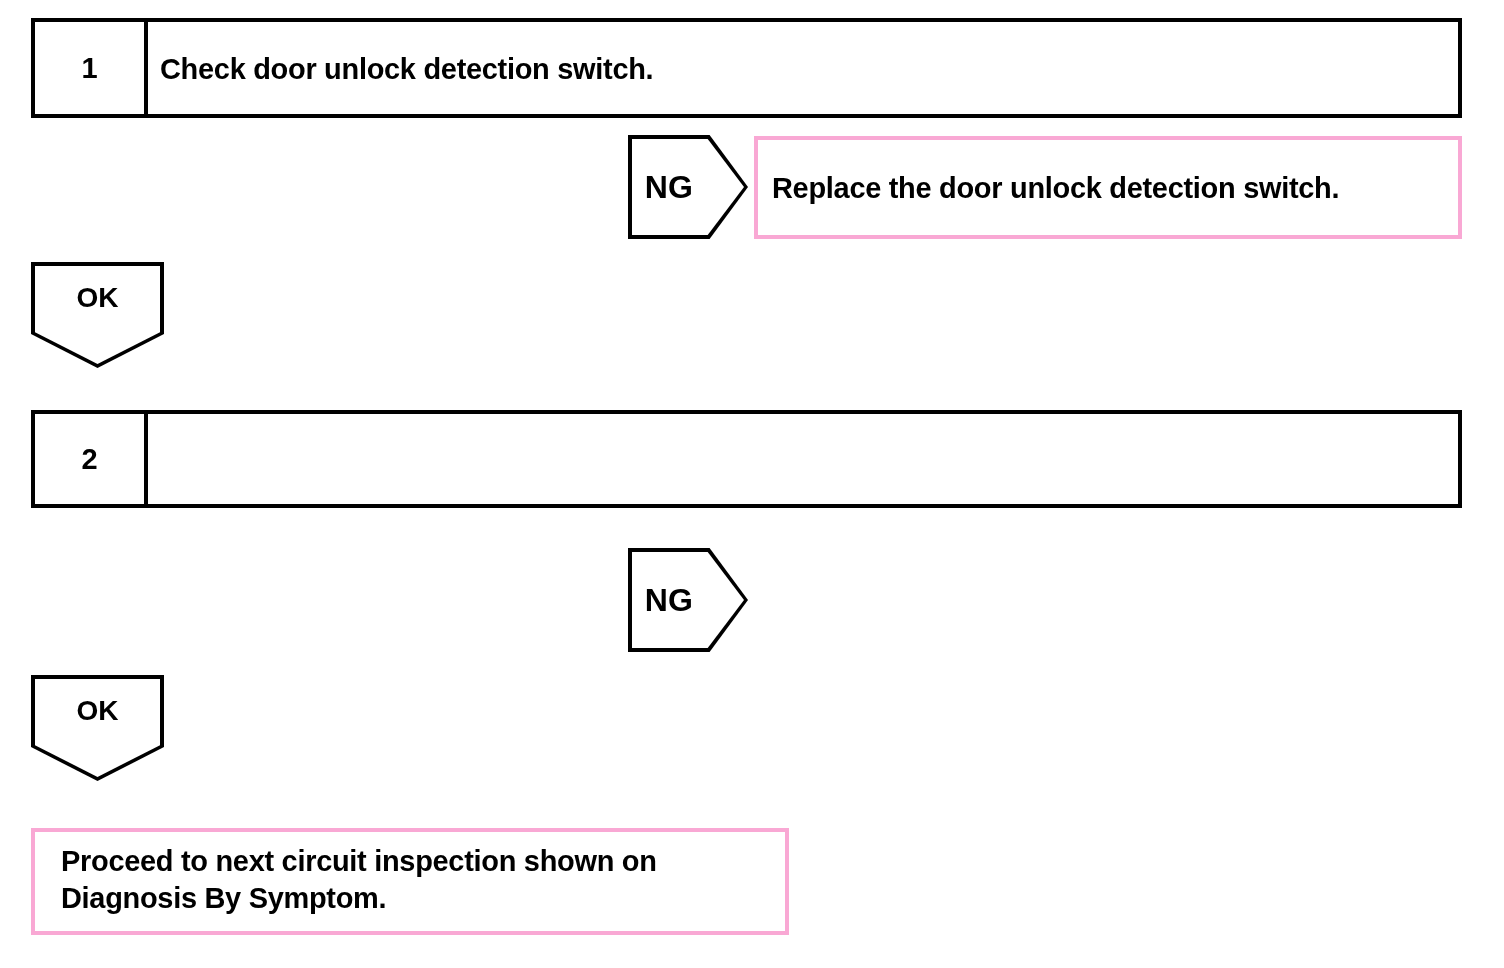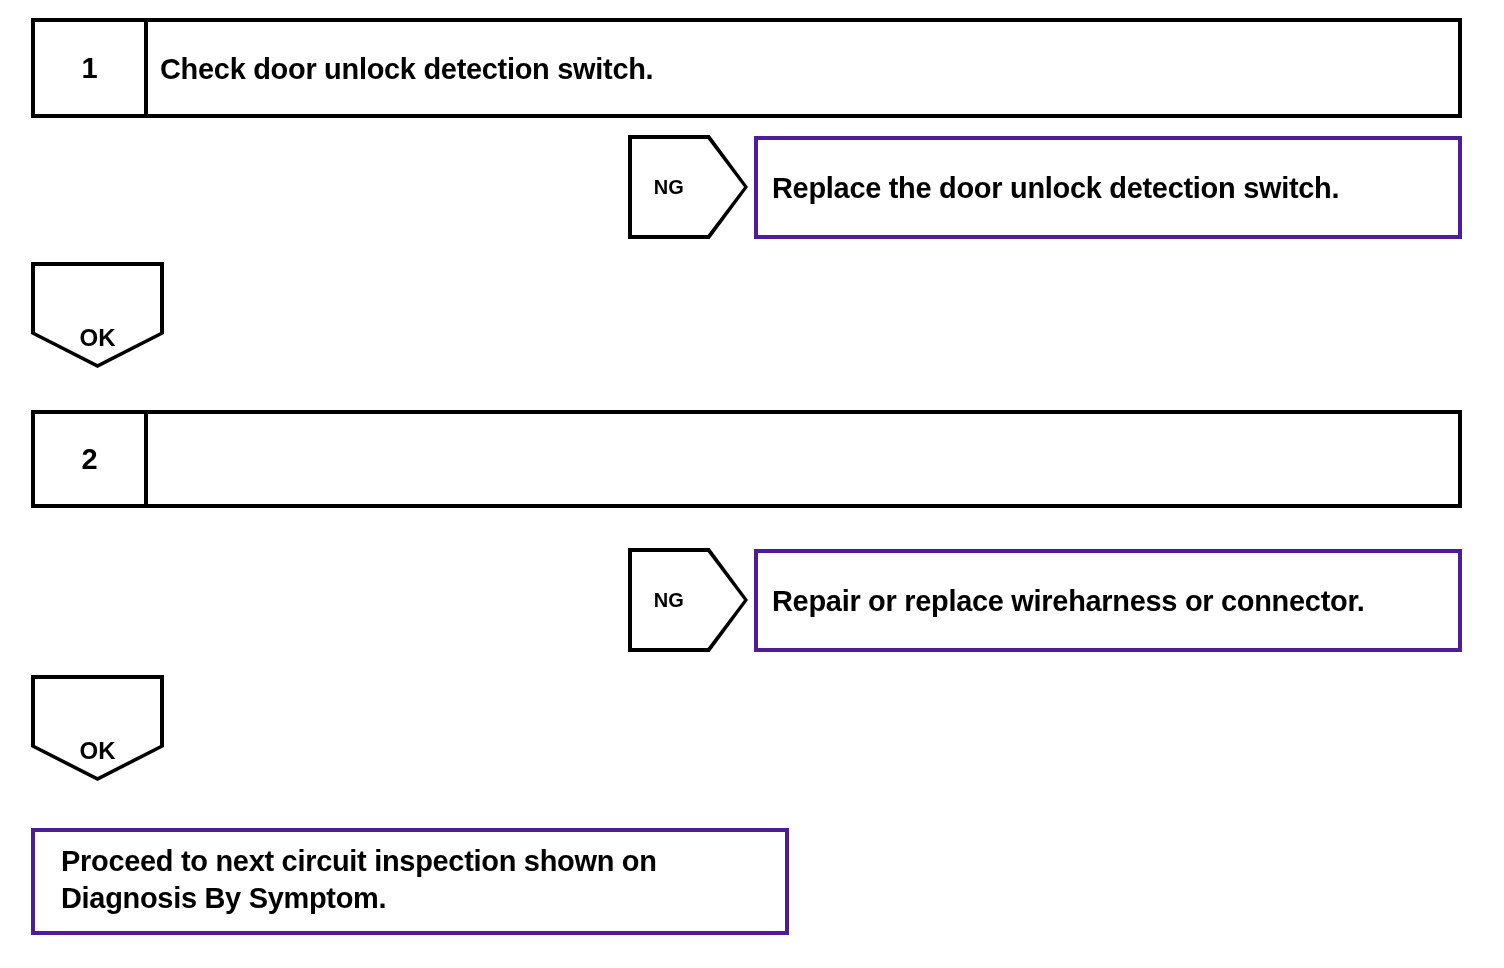--- a/index.html
+++ b/index.html
@@ -56,21 +56,21 @@
     font-weight: bold;
     color: #000000;
     line-height: 37px;
     letter-spacing: -0.3px;
     transform: scaleX(0.965);
     transform-origin: left center;
   }
 
   
   .result-box {
-    border: 4px solid #4c1d95;
+    border: 4px solid #f9a8d4;
     background: #ffffff;
     display: flex;
     align-items: center;
     padding-left: 14px;
     padding-right: 10px;
   }
   .result-text {
     font-size: 30px;
     font-weight: bold;
     color: #000000;
@@ -94,21 +94,21 @@
     background: #ffffff;
     -webkit-clip-path: polygon(0% 0%, 67.6% 0%, 100% 50%, 67.6% 100%, 0% 100%);
     clip-path: polygon(0% 0%, 67.6% 0%, 100% 50%, 67.6% 100%, 0% 100%);
   }
   .ng-arrow .label {
     position: absolute;
     left: 0; top: 0; width: 68%; height: 100%;
     display: flex;
     align-items: center;
     justify-content: center;
-    font-size: 20px;
+    font-size: 32px;
     font-weight: bold;
     color: #000000;
     letter-spacing: 0px;
   }
 
   
   .ok-arrow {
     position: absolute;
     background: #000000;
     -webkit-clip-path: polygon(0% 0%, 100% 0%, 100% 68%, 50% 100%, 0% 68%);
@@ -120,25 +120,24 @@
     background: #ffffff;
     -webkit-clip-path: polygon(0% 0%, 100% 0%, 100% 67.5%, 50% 100%, 0% 67.5%);
     clip-path: polygon(0% 0%, 100% 0%, 100% 67.5%, 50% 100%, 0% 67.5%);
   }
   .ok-arrow .label {
     position: absolute;
     left: 0; top: 0; width: 100%; height: 68%;
     display: flex;
     align-items: center;
     justify-content: center;
-    font-size: 24px;
+    font-size: 28px;
     font-weight: bold;
     color: #000000;
     letter-spacing: 0px;
-    margin-top: 40px;
   }
 
   .line2 { display: block; }
 </style>
 </head>
 <body>
 
 <div id="canvas">
 
   <div class="node step-box" style="left:31px; top:18px; width:1431px; height:100px;">
@@ -168,23 +167,20 @@
     <div class="step-num-cell">
       <span class="step-num">2</span>
     </div>
   </div>
 
   <div class="ng-arrow" style="left:628px; top:548px; width:120px; height:104px;">
     <div class="inner"></div>
     <div class="label">NG</div>
   </div>
 
-  <div class="node result-box" style="left:754px; top:549px; width:708px; height:103px;">
-    <span class="result-text">Repair or replace wireharness or connector.</span>
-  </div>
 
   <div class="ok-arrow" style="left:31px; top:675px; width:133px; height:106px;">
     <div class="inner"></div>
     <div class="label">OK</div>
   </div>
 
   <div class="node result-box top-align" style="left:31px; top:828px; width:758px; height:107px; padding-left:26px;">
     <span class="result-text">
       <span class="line2">Proceed to next circuit inspection shown on</span>
       <span class="line2">Diagnosis By Symptom.</span>

